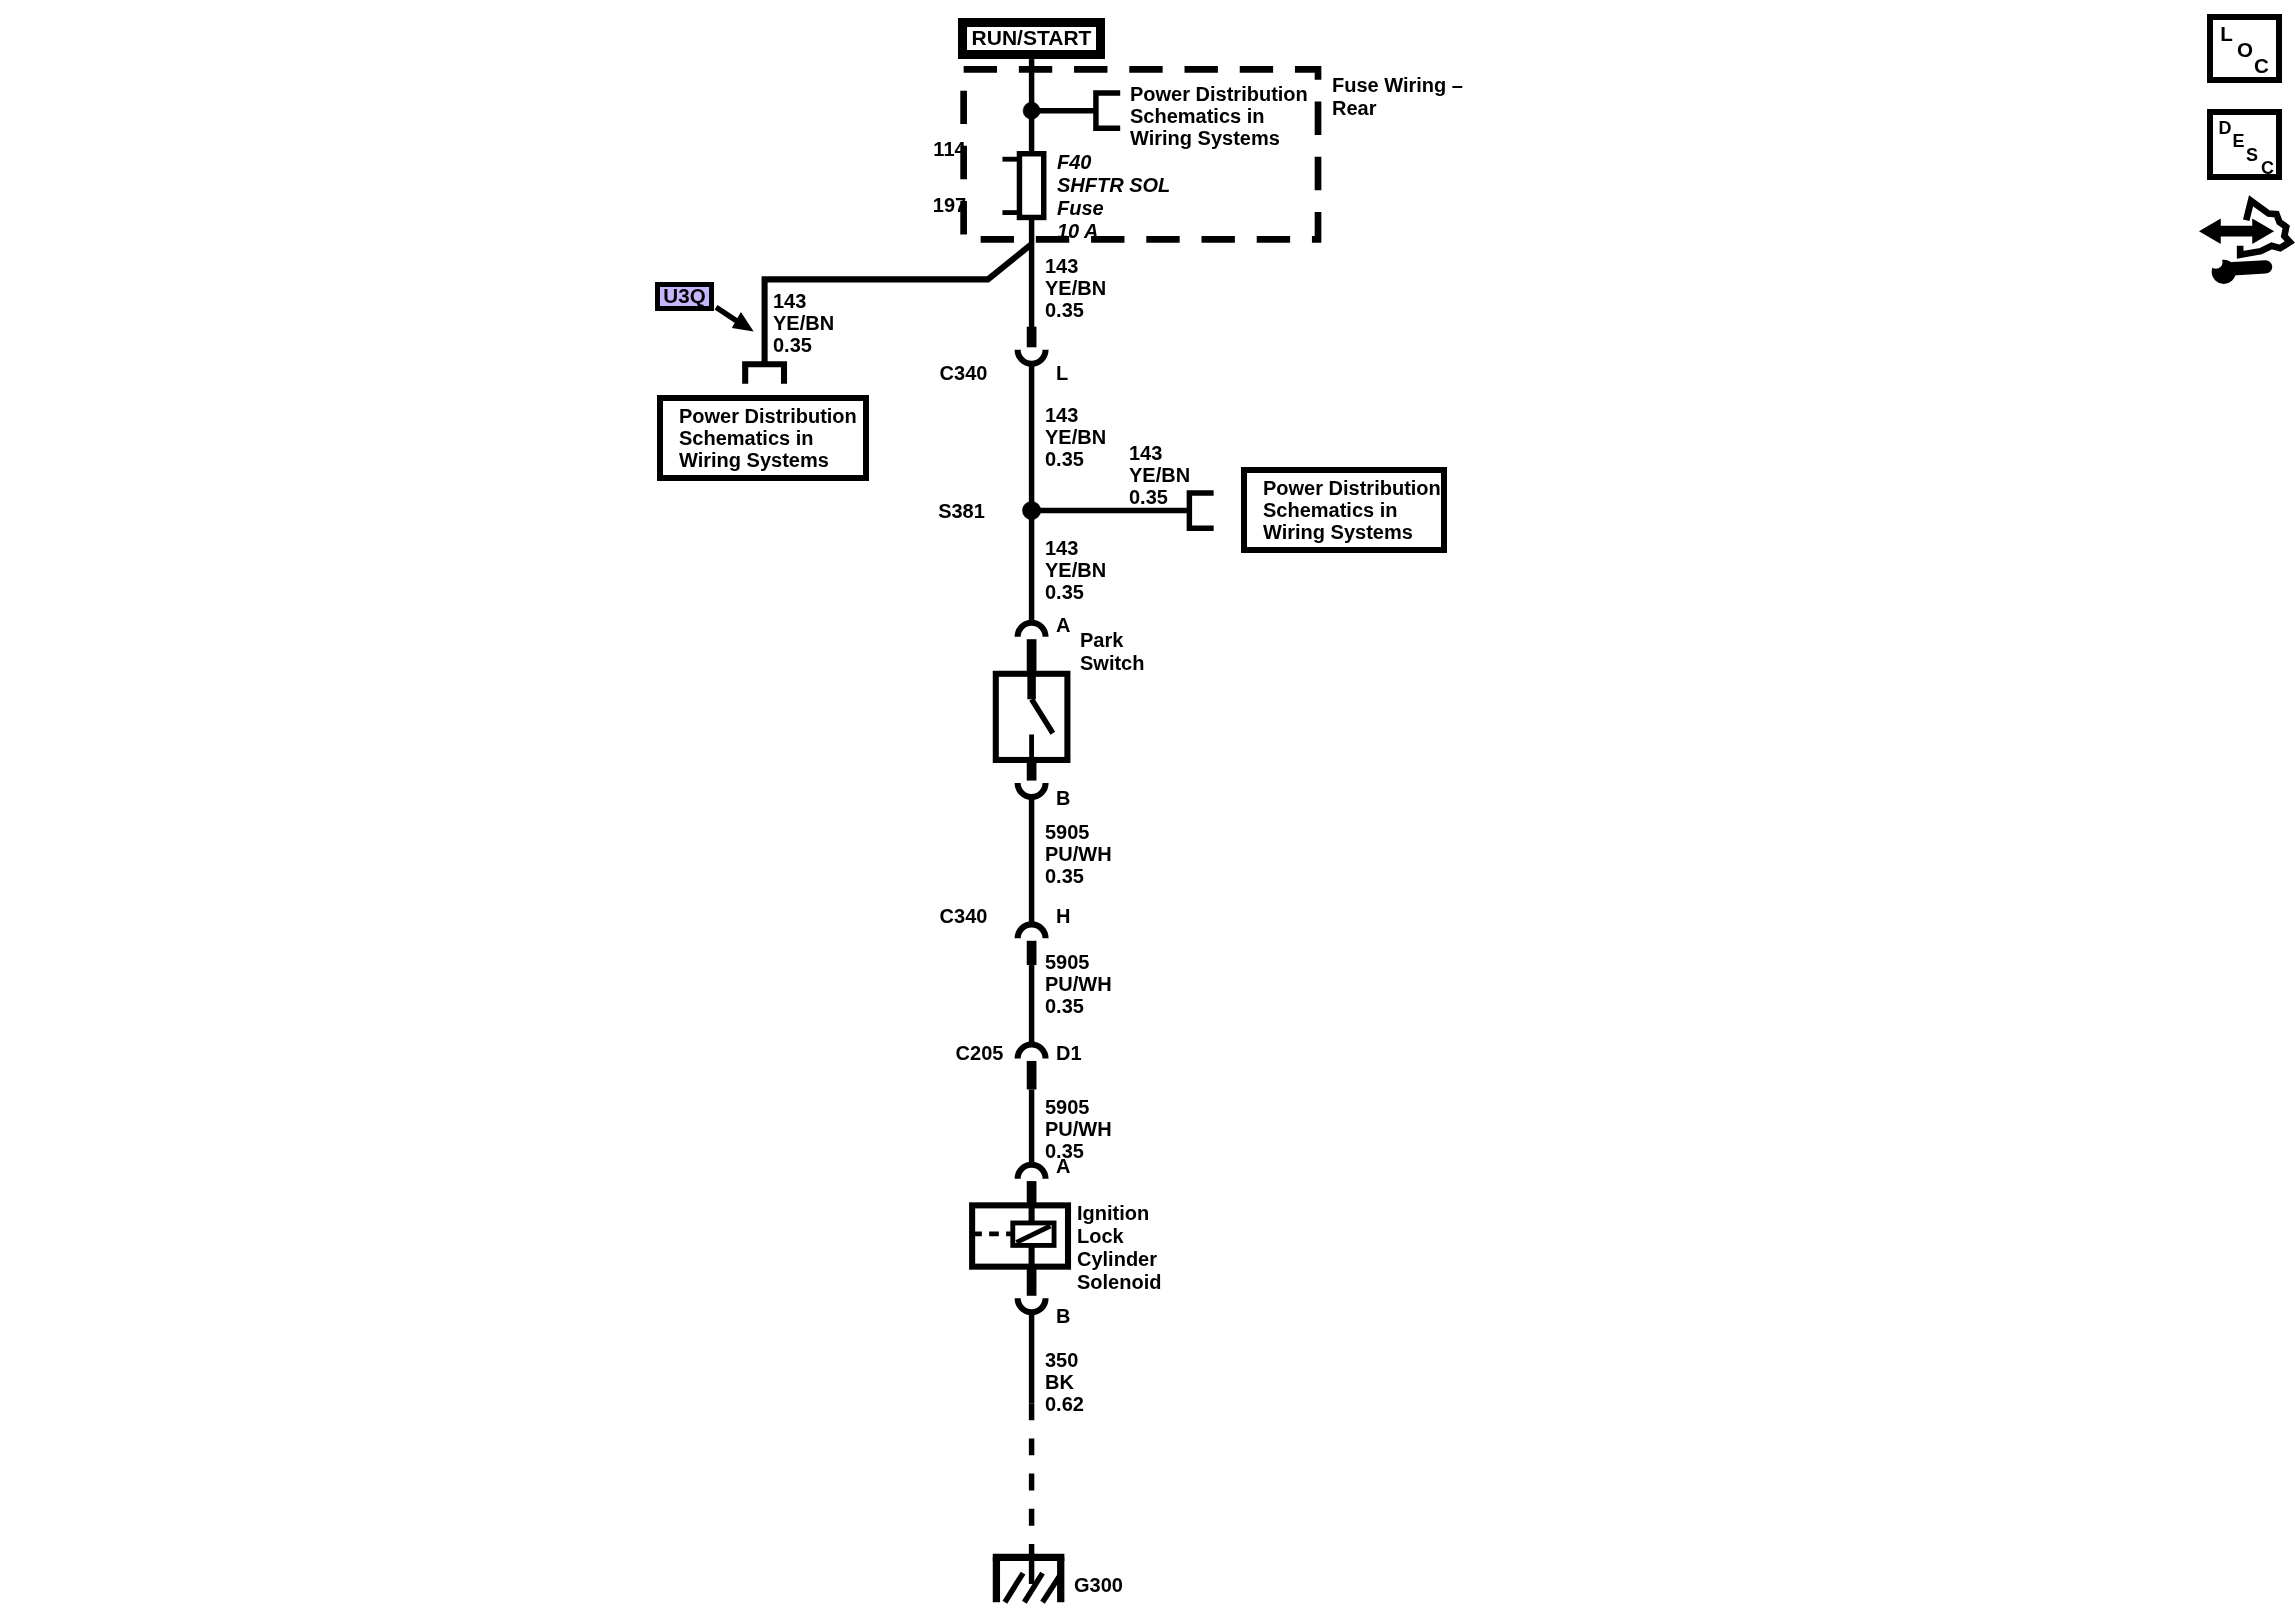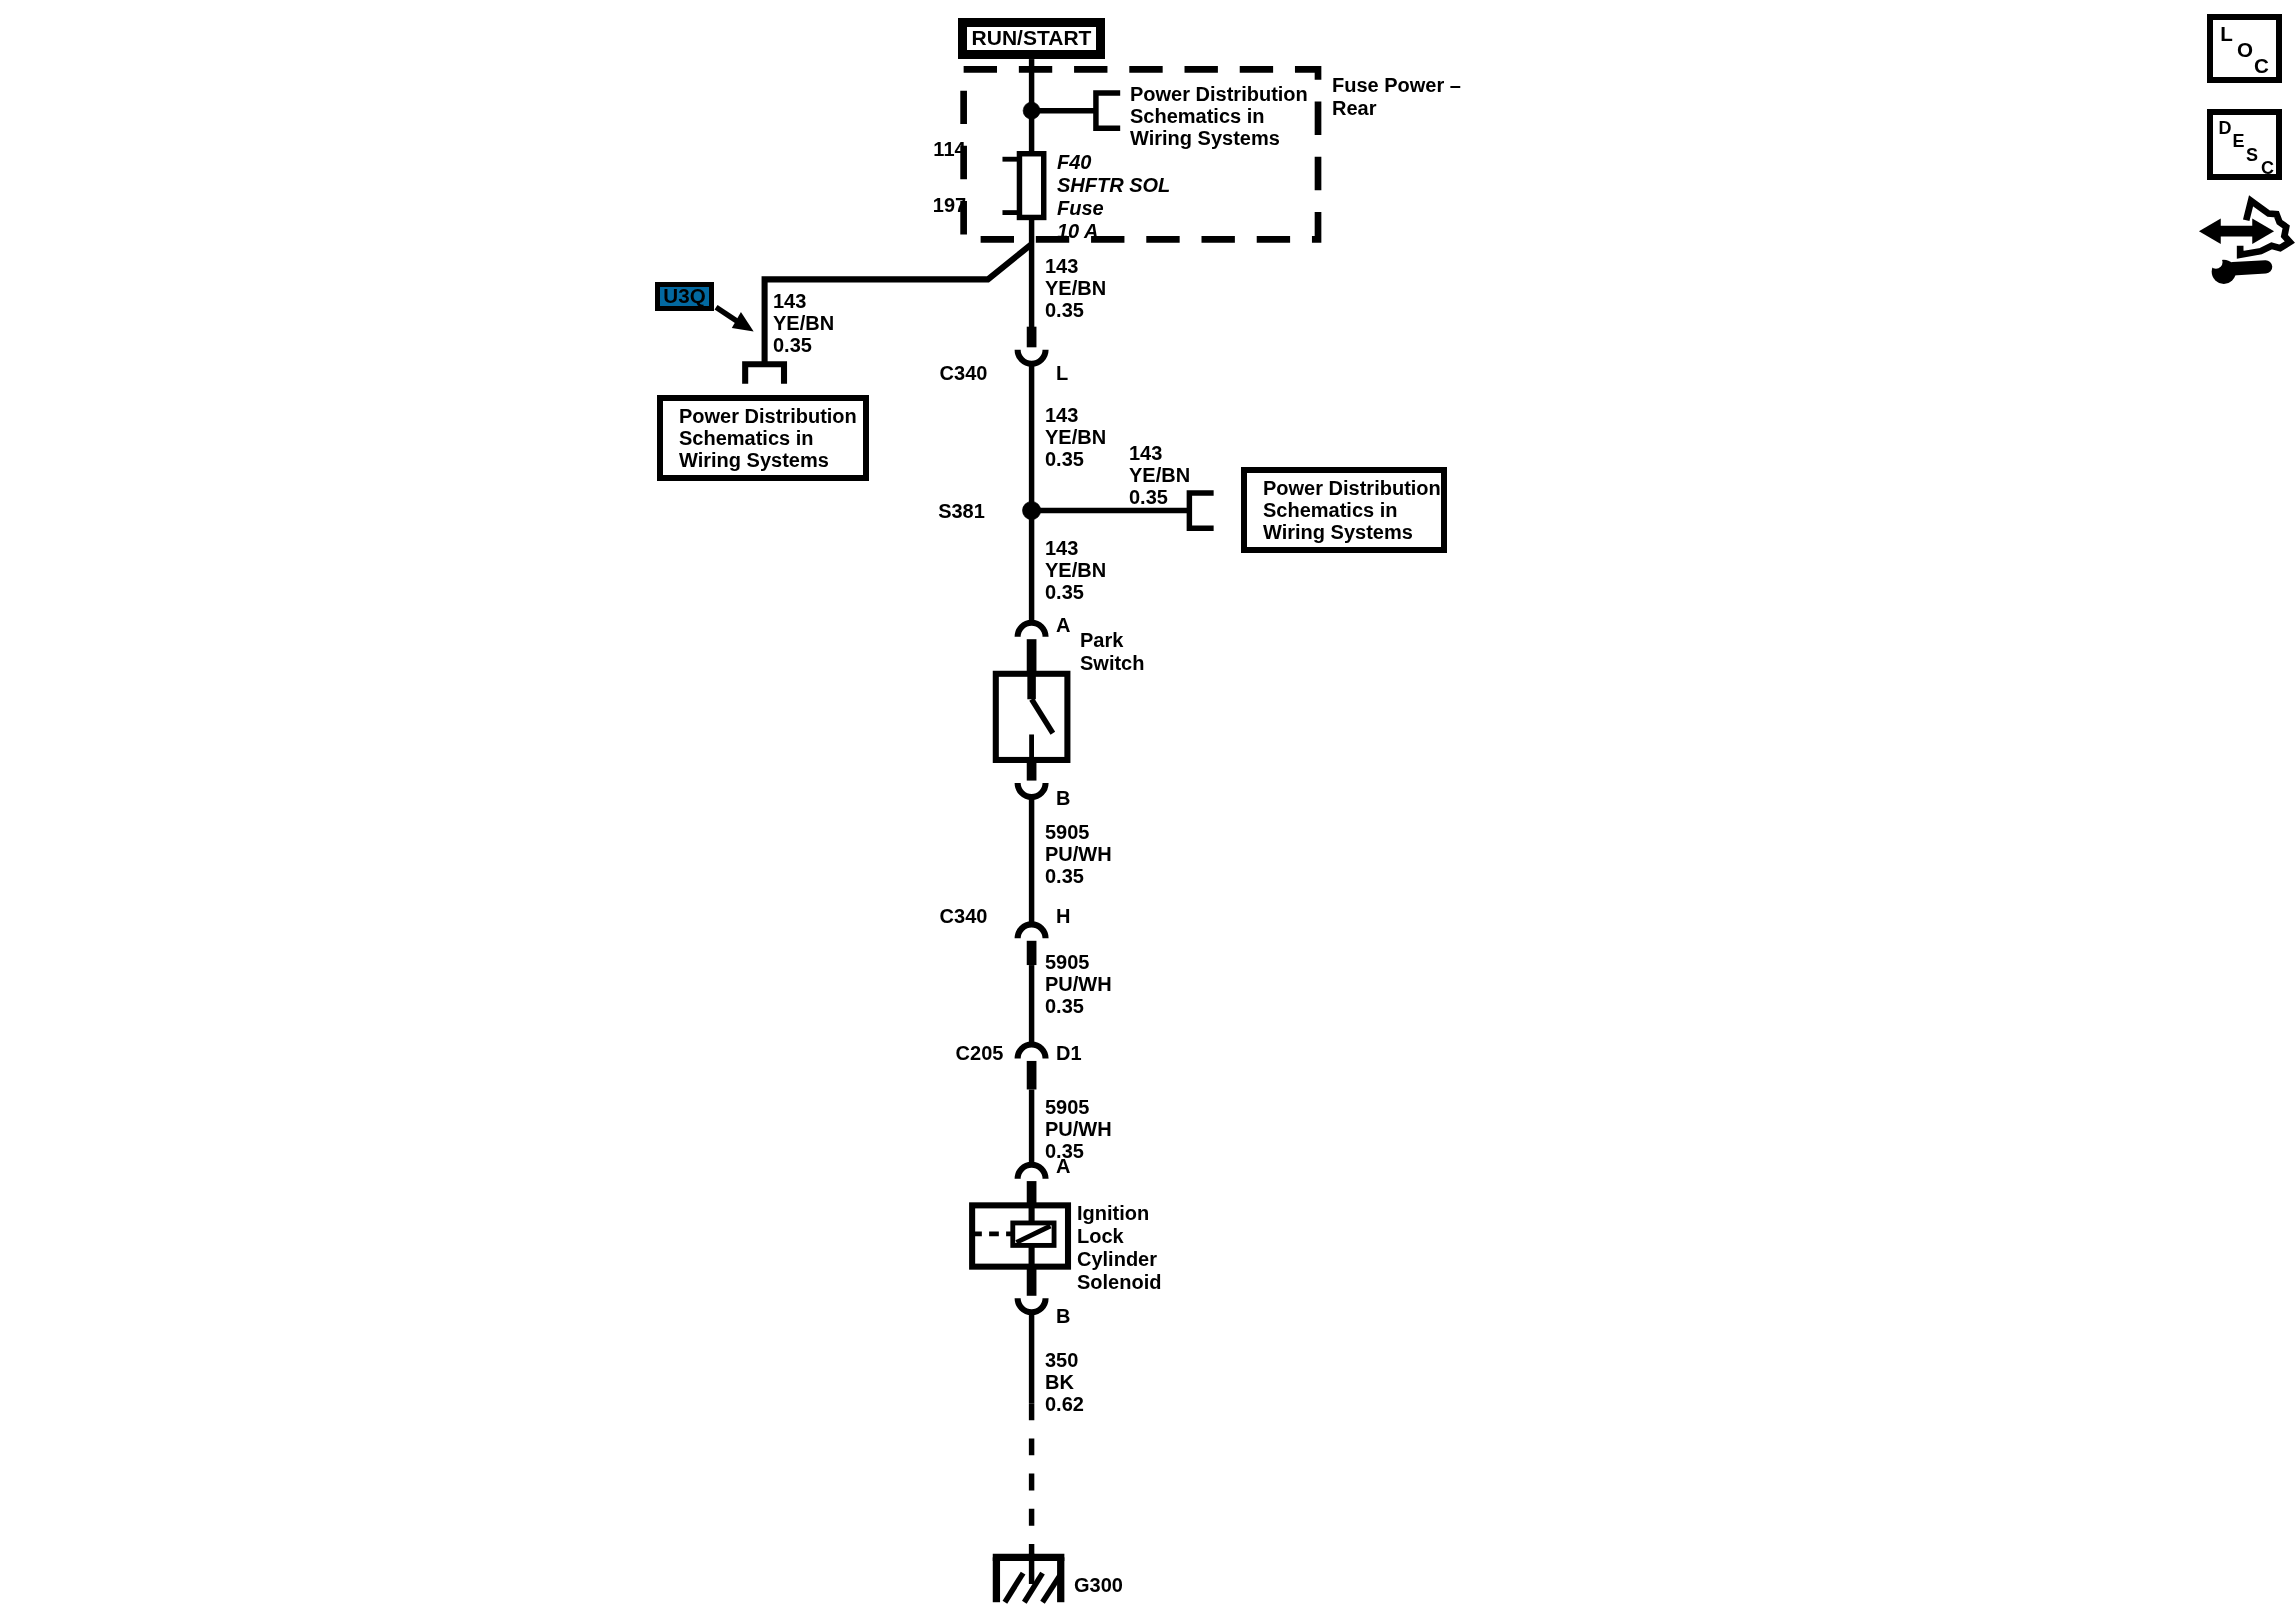--- a/index.html
+++ b/index.html
@@ -7,21 +7,21 @@
          font-family:"Liberation Sans",sans-serif;color:#000;border-radius:9px;}
   #wires{position:absolute;left:0;top:0;}
   .lbl{position:absolute;font:bold 20px/22px "Liberation Sans",sans-serif;color:#000;white-space:pre-line;}
   .lh38{line-height:23px;}
   .r{text-align:center;}
   .srcbox{position:absolute;left:958px;top:17.6px;width:147px;height:41px;border:9px solid #000;
           box-sizing:border-box;display:flex;align-items:center;justify-content:center;
           font:bold 21px "Liberation Sans",sans-serif;background:#fff;}
   .u3qbox{position:absolute;left:655px;top:282px;width:59px;height:28.5px;border:5.5px solid #000;
           box-sizing:border-box;display:flex;align-items:center;justify-content:center;
-          font:bold 20.6px "Liberation Sans",sans-serif;background:#0369a1;}
+          font:bold 20.6px "Liberation Sans",sans-serif;background:#c4b5fd;}
   .refbox{position:absolute;border:6.7px solid #000;box-sizing:border-box;background:#fff;
           display:flex;align-items:center;padding-left:16px;
           font:bold 20px/22px "Liberation Sans",sans-serif;white-space:pre-line;}
   .refbox.b1{left:657px;top:395px;width:212px;height:86px;}
   .refbox.b2{left:1241px;top:467px;width:206px;height:86px;}
   .sqbtn{position:absolute;left:2207px;width:75px;border:6px solid #000;box-sizing:border-box;
          background:#fff;cursor:pointer;}
   .sqbtn span{position:absolute;font:bold 20.6px "Liberation Sans",sans-serif;}
   #btn-loc{top:14px;height:69px;}
   #btn-desc{top:109px;height:71px;}
@@ -135,21 +135,21 @@
         <line x1="1688" y1="2640" x2="1718" y2="2592" stroke-width="9"></line>
         <line x1="1718" y1="2640" x2="1748" y2="2594" stroke-width="9"></line>
       </g>
     </g>
   </svg>
 
   <div class="srcbox">
     <span>RUN/START</span>
   </div>
 
-  <div class="lbl lh38" style="left:1332px;top:74px;">Fuse Power –
+  <div class="lbl lh38" style="left:1332px;top:74px;">Fuse Wiring –
 Rear</div>
 
   <div class="lbl" style="left:1130px;top:83px;">Power Distribution
 Schematics in
 Wiring Systems</div>
 
   <div class="lbl r" style="left:901px;top:138px;width:97px;">114</div>
   <div class="lbl r" style="left:901px;top:194px;width:97px;">197</div>
 
   <div class="lbl lh38" style="left:1057px;top:151px;font-style:italic;">F40

